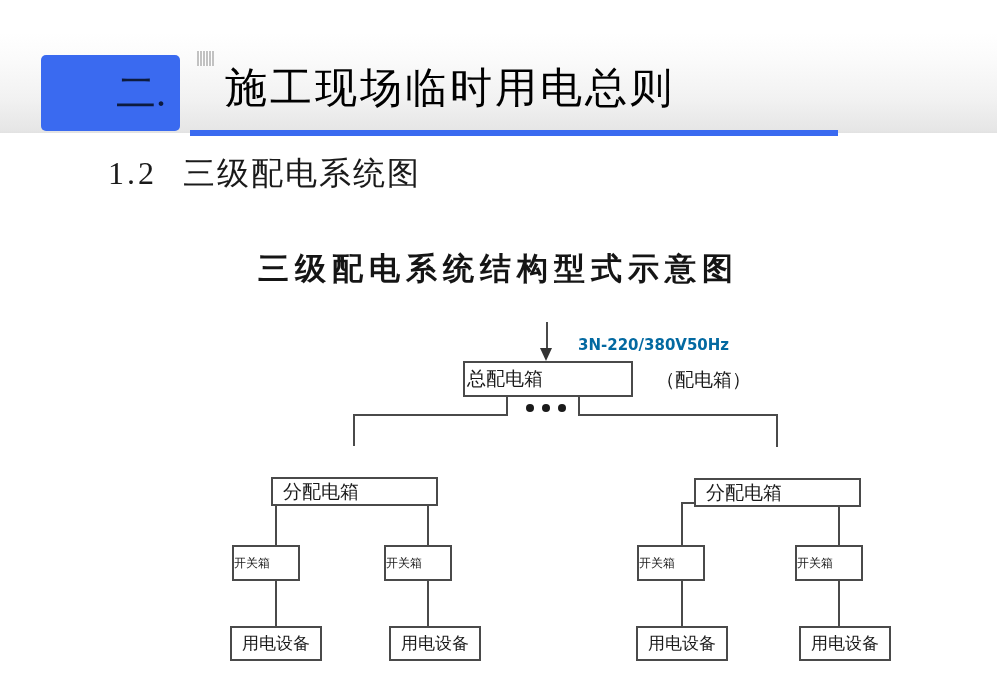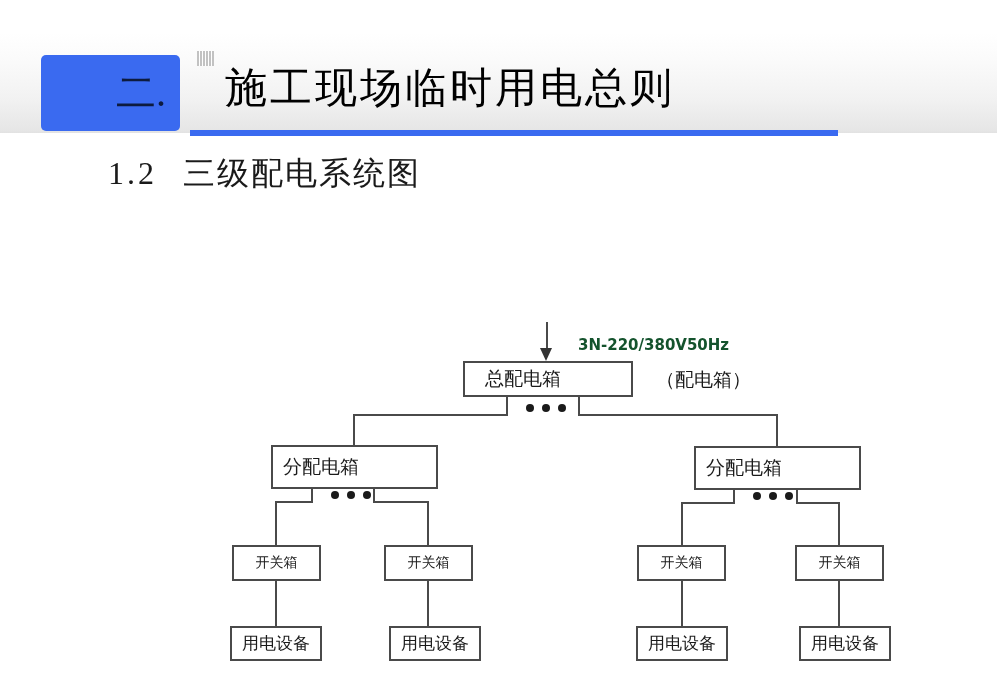--- a/index.html
+++ b/index.html
@@ -100,35 +100,35 @@
     align-items: center;
     font-family: "Liberation Serif", "DejaVu Serif", serif;
     color: #1a1a1a;
     z-index: 3;
   }
   .node .label { white-space: nowrap; }
 
   #node-main {
     left: 463px; top: 361px;
     width: 170px; height: 36px;
-    padding-left: 20px;
+    padding-left: 2px;
     font-size: 19px;
   }
   .node-sub {
-    width: 167px; height: 44px;
+    width: 167px; height: 29px;
     padding-left: 10px;
     font-size: 19px;
+    margin-top: 32px;
   }
   #node-sub-left  { left: 271px; top: 445px; }
   #node-sub-right { left: 694px; top: 446px; }
 
   .node-switch {
-    width: 89px; height: 36px;
-    justify-content: center;
-    font-size: 14px;
+    width: 68px; height: 36px;
+    font-size: 12px;
   }
   #node-switch-1 { left: 232px; top: 545px; }
   #node-switch-2 { left: 384px; top: 545px; }
   #node-switch-3 { left: 637px; top: 545px; }
   #node-switch-4 { left: 795px; top: 545px; }
 
   .node-device {
     width: 92px; height: 35px;
     justify-content: center;
     font-size: 17px;
@@ -156,21 +156,21 @@
     border-right: 6px solid transparent;
     border-top: 13px solid #333333;
     z-index: 2;
   }
 
   #feeder-label {
     position: absolute;
     left: 578px; top: 336px;
     font-size: 15px;
     font-weight: bold;
-    color: #14532d;
+    color: #0369a1;
     font-family: "DejaVu Sans", "Liberation Sans", sans-serif;
     white-space: nowrap;
   }
   #aside-label {
     position: absolute;
     left: 656px; top: 367px;
     font-size: 19px;
     color: #1a1a1a;
     font-family: "Liberation Serif", "DejaVu Serif", serif;
     white-space: nowrap;
@@ -206,20 +206,21 @@
 <div id="header-title">施工现场临时用电总则</div>
 
 <div id="header-underline"></div>
 
 <div id="subtitle">
   <span class="sub-num">1.2</span><span class="sub-text">三级配电系统图</span>
 </div>
 
 <div id="diagram">
 
+  <div id="diagram-title">三级配电系统结构型式示意图</div>
 
   <div class="vline" style="left:546px; top:322px; height:28px;"></div>
   <div id="feeder-arrow"></div>
   <div id="feeder-label">3N-220/380V50Hz</div>
   <div id="aside-label">（配电箱）</div>
 
   <div class="node" id="node-main">
     <span class="label">总配电箱</span>
   </div>
 

